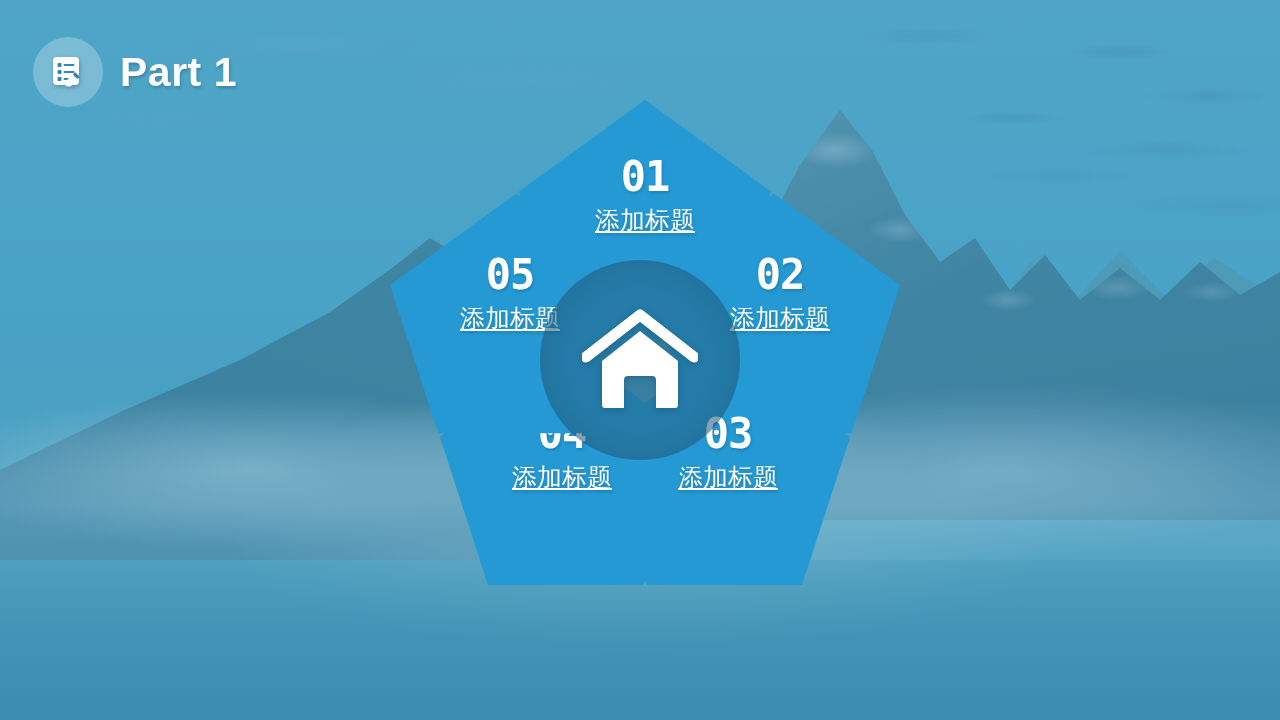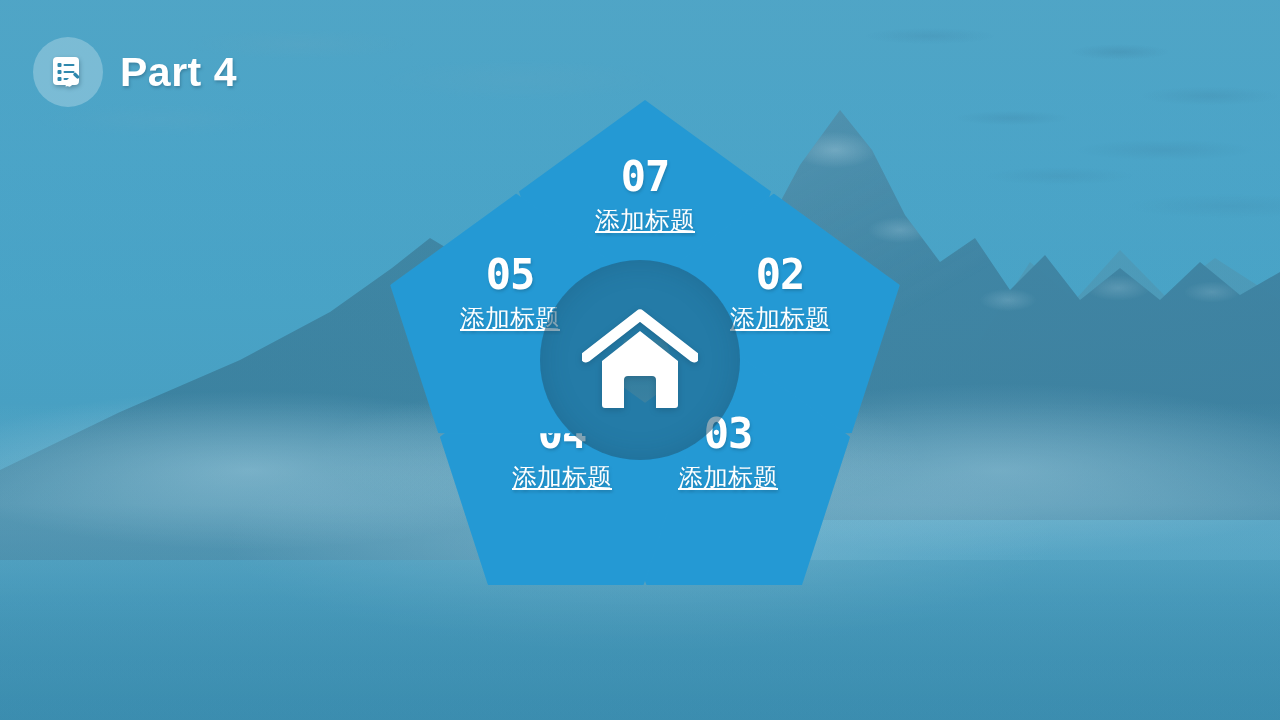--- a/index.html
+++ b/index.html
@@ -245,29 +245,29 @@
           <rect x="15.5" y="26" width="7" height="2" rx="1" fill="#2f88ad"></rect>
 
           <g transform="rotate(45 26 26)">
             <rect x="22.5" y="21" width="7" height="15" rx="2.2" fill="#ffffff"></rect>
             <rect x="22.5" y="21" width="7" height="3.4" rx="1.4" fill="#2f88ad"></rect>
             <path d="M22.5 33 L26 38 L29.5 33 Z" fill="#ffffff"></path>
           </g>
         </svg>
       </span>
     </div>
-    <div class="header-title">Part 4</div>
+    <div class="header-title">Part 1</div>
   </div>
 
   <div class="diagram">
 
     <div class="petal" style="left: 645px; top: 226px; margin-left: -126px; margin-top: -126px; transform: rotate(0deg);">
       <div class="petal-shape" style="background: rgb(36, 153, 212);"></div>
       <div class="petal-label" style="top: 56px; transform: rotate(0deg); transform-origin: 50% 70px;">
-        <div class="petal-num">07</div>
+        <div class="petal-num">01</div>
         <div class="petal-title">添加标题</div>
       </div>
     </div>
 
     <div class="petal" style="left: 780.05px; top: 324.12px; margin-left: -126px; margin-top: -126px; transform: rotate(72deg);">
       <div class="petal-shape" style="background: rgb(36, 153, 212);"></div>
       <div class="petal-label" style="top: 56px; transform: rotate(-72deg); transform-origin: 50% 70px;">
         <div class="petal-num">02</div>
         <div class="petal-title">添加标题</div>
       </div>

